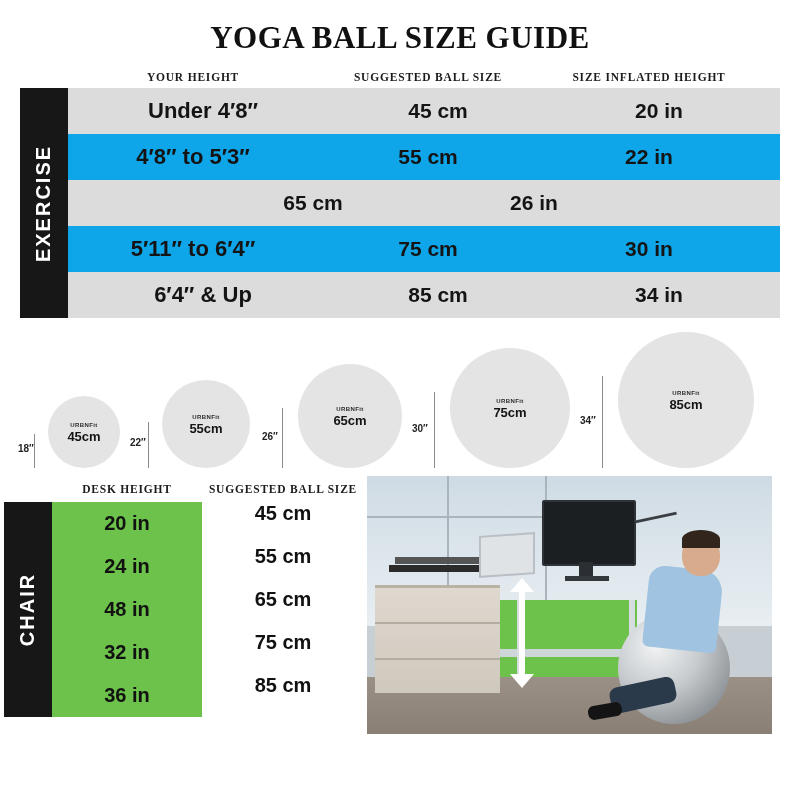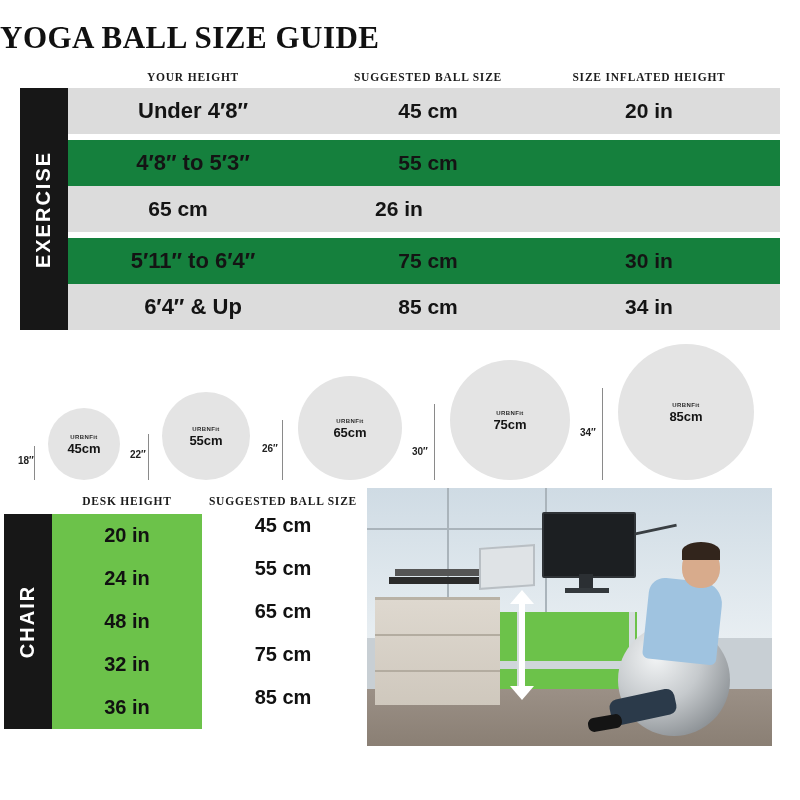--- a/index.html
+++ b/index.html
@@ -16,20 +16,21 @@
   }
   .page {
     position: relative;
     width: 800px;
     height: 800px;
     box-sizing: border-box;
   }
 
   
   .title {
+    text-align: center;
     font-family: "Liberation Serif", serif;
     font-weight: bold;
     font-size: 31px;
     letter-spacing: 0.5px;
     padding-top: 20px;
     color: #111;
   }
 
   
   .ex-wrap {
@@ -76,22 +77,22 @@
     font-family: "Liberation Sans", sans-serif;
   }
   .ex-rows {
     flex: 1;
   }
   .ex-row {
     display: flex;
     height: 46px;
     align-items: center;
   }
-  .ex-row.alt { background: #dcdcdc; }
-  .ex-row.plain { background: #15803d; margin-top: 6px; }
+  .ex-row.alt { background: #dcdcdc; justify-content: center; }
+  .ex-row.plain { background: #0ea5e9; }
   .ex-row .cell {
     text-align: center;
     font-size: 21px;
     font-weight: bold;
     color: #141414;
   }
   .ex-row .cell.big { font-size: 22px; }
 
   
   .balls {
@@ -344,20 +345,21 @@
       </div>
       <div class="ex-rows">
         <div class="ex-row alt">
           <div class="cell c1 big">Under 4′8″</div>
           <div class="cell c2">45 cm</div>
           <div class="cell c3">20 in</div>
         </div>
         <div class="ex-row plain">
           <div class="cell c1 big">4′8″ to 5′3″</div>
           <div class="cell c2">55 cm</div>
+          <div class="cell c3">22 in</div>
         </div>
         <div class="ex-row alt">
           <div class="cell c2">65 cm</div>
           <div class="cell c3">26 in</div>
         </div>
         <div class="ex-row plain">
           <div class="cell c1 big">5′11″ to 6′4″</div>
           <div class="cell c2">75 cm</div>
           <div class="cell c3">30 in</div>
         </div>
@@ -400,21 +402,21 @@
       <div class="ball" style="width:104px;height:104px;">
         <div class="ball-text">
           <span class="brand">URBNFit</span>
           <span class="size">65cm</span>
         </div>
       </div>
     </div>
 
     <div class="ball-group" style="left:450px;">
       <div class="tick" style="left:-16px; bottom:0; height:76px;"></div>
-      <div class="dim" style="left:-38px; bottom:23px;">30″</div>
+      <div class="dim" style="left:-38px; bottom:34px;">30″</div>
       <div class="ball" style="width:120px;height:120px;">
         <div class="ball-text">
           <span class="brand">URBNFit</span>
           <span class="size">75cm</span>
         </div>
       </div>
     </div>
 
     <div class="ball-group" style="left:618px;">
       <div class="tick" style="left:-16px; bottom:0; height:92px;"></div>

